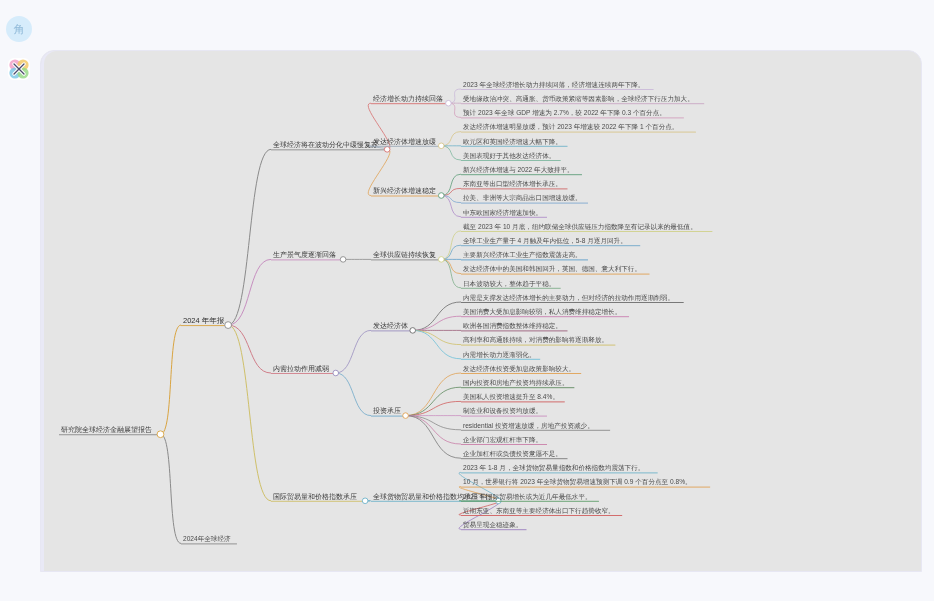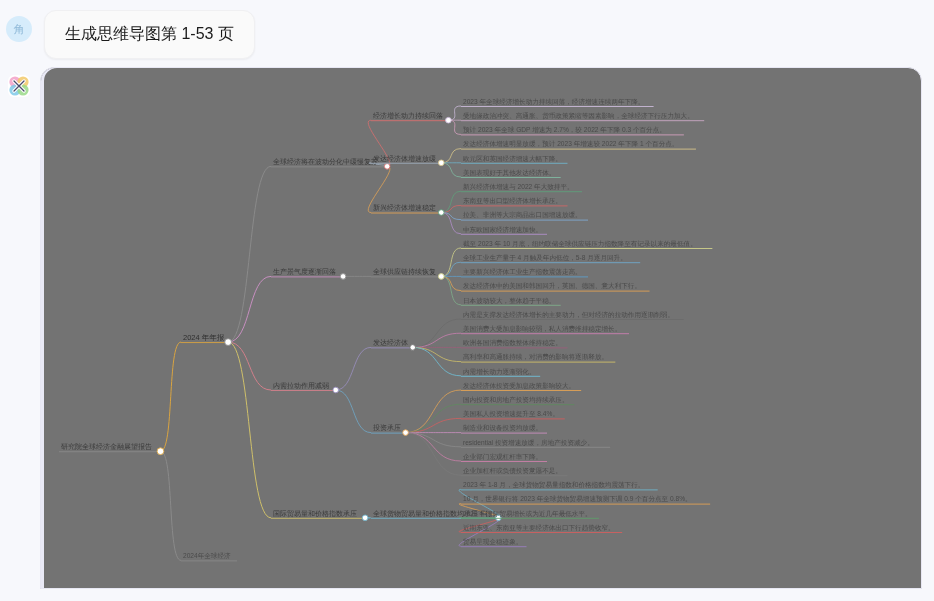--- a/index.html
+++ b/index.html
@@ -33,21 +33,21 @@
   }
   .avatar-bot{
     width:22px;height:22px;border-radius:6px;
     flex:0 0 auto;margin-top:8px;margin-left:6px;
     position:relative;background:#fff;
     display:flex;align-items:center;justify-content:center;
   }
   .canvas-card{
     flex:1 1 auto;
     margin-right:12px;
-    background:#737373;
+    background:#e5e5e5;
     border:1px solid #e7e7f3;
     border-top-left-radius:14px;
     border-top-right-radius:14px;
     height:520px;
     position:relative;
     overflow:hidden;
     box-shadow:inset 3px 0 0 #e9e9f6;
   }
   svg.map{display:block;}
   svg.map text{
@@ -59,21 +59,20 @@
   .nlabel.lvl2{font-size:7px;fill:#3b3b3b;}
   .nlabel.lvl3{font-size:7px;fill:#3b3b3b;}
   .nlabel.lvl4{font-size:6.6px;fill:#444;}
   .nlabel.leaf{font-size:6.6px;fill:#4a4a4a;}
 </style>
 </head>
 <body>
 
 <div class="chat-row">
   <div class="avatar-user">角</div>
-  <div class="bubble">生成思维导图第 1-53 页</div>
 </div>
 
 <div class="assistant-row">
   <div class="avatar-bot">
     <svg width="22" height="22" viewBox="0 0 22 22" aria-hidden="true">
       <circle cx="7" cy="7" r="5.6" fill="#f2a0c8" opacity=".85"></circle>
       <circle cx="15" cy="7" r="5.6" fill="#f2c96a" opacity=".85"></circle>
       <circle cx="7" cy="15" r="5.6" fill="#7fc9e8" opacity=".85"></circle>
       <circle cx="15" cy="15" r="5.6" fill="#9ad98a" opacity=".85"></circle>
       <path d="M6 6 L16 16 M16 6 L6 16" stroke="#fff" stroke-width="3.4" stroke-linecap="round"></path>

